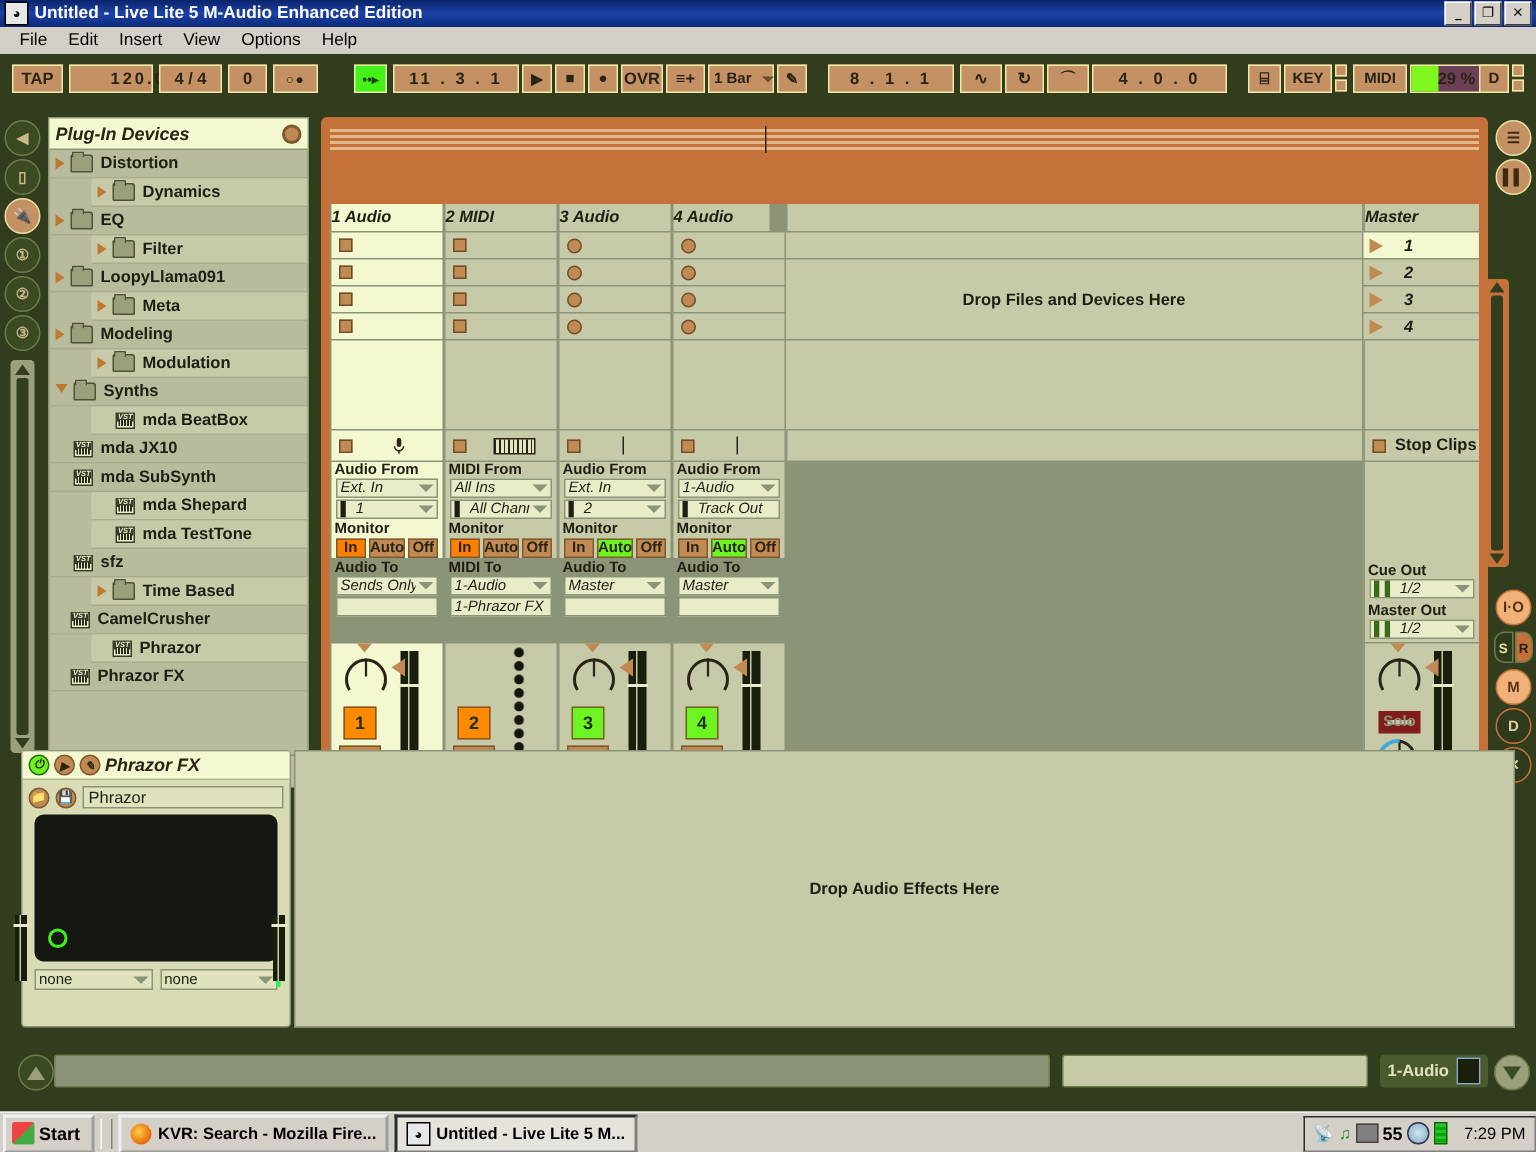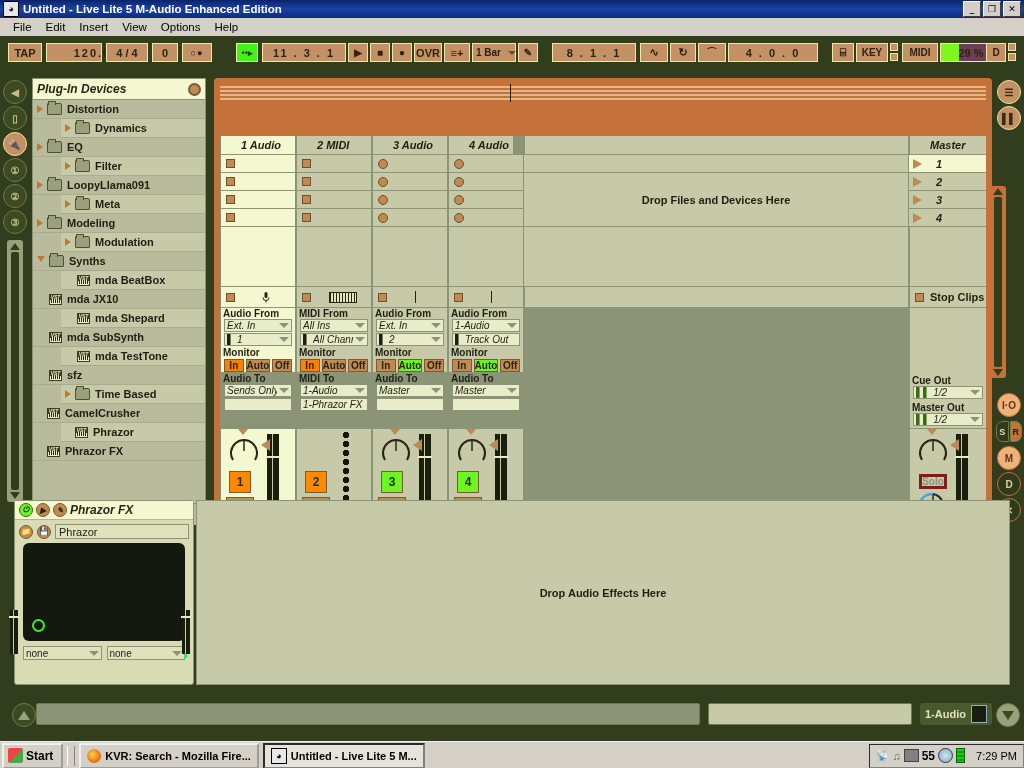--- a/index.html
+++ b/index.html
@@ -100,21 +100,21 @@
     background:#c5713a;border-radius:4px;}
   .ovbar{position:absolute;left:6px;top:8px;width:766px;height:14px;
     background:repeating-linear-gradient(to bottom,#e2b98c 0 2px,#c5713a 2px 4px);
     border:0;}
   .ovmark{position:absolute;top:6px;width:1px;height:18px;background:#2a2414;}
 
   .grid{position:absolute;left:6px;top:58px;width:766px;height:388px;background:#8c9478;}
   .trackhdr{position:absolute;top:0;height:18px;background:#c7caa8;
     border-left:1px solid #8c9478;box-sizing:border-box;
     font-style:italic;font-weight:bold;font-size:11px;color:#1e1e12;
-    display:flex;align-items:center;padding-left:20px;}
+    display:flex;align-items:center;padding-left:0;}
   .trackhdr.sel{background:#f4f8d0;}
   .slot{position:absolute;height:17px;background:#c7caa8;box-sizing:border-box;
     border-left:1px solid #8c9478;display:flex;align-items:center;padding-left:5px;}
   .slot.sel{background:#f4f8d0;}
   .sq{width:9px;height:9px;background:#c08a52;border:1px solid #6e4f2a;box-sizing:border-box;}
   .cir{width:10px;height:10px;border-radius:50%;background:#c08a52;border:1px solid #6e4f2a;box-sizing:border-box;}
   .ptri{width:0;height:0;border-left:9px solid #c08a52;border-top:5px solid transparent;
     border-bottom:5px solid transparent;}
   .dropzone{position:absolute;background:#c7caa8;display:flex;align-items:center;
     justify-content:center;font-weight:bold;font-size:11px;color:#1e1e12;}
@@ -321,27 +321,27 @@
             <span class="lbl">Synths</span>
           </div>
           <div class="brow-row alt indent">
             <i class="vsticon"></i>
             <span class="lbl">mda BeatBox</span>
           </div>
           <div class="brow-row indent">
             <i class="vsticon"></i>
             <span class="lbl">mda JX10</span>
           </div>
+          <div class="brow-row indent">
+            <i class="vsticon"></i>
+            <span class="lbl">mda SubSynth</span>
+          </div>
           <div class="brow-row alt indent">
             <i class="vsticon"></i>
             <span class="lbl">mda Shepard</span>
-          </div>
-          <div class="brow-row indent">
-            <i class="vsticon"></i>
-            <span class="lbl">mda SubSynth</span>
           </div>
           <div class="brow-row alt indent">
             <i class="vsticon"></i>
             <span class="lbl">mda TestTone</span>
           </div>
           <div class="brow-row indent">
             <i class="vsticon"></i>
             <span class="lbl">sfz</span>
           </div>
           <div class="brow-row alt">
@@ -677,21 +677,21 @@
           </div>
         </div>
         <div class="strip" style="left:689px;top:293px;width:77px;height:95px;">
           <div style="position:absolute;left:6px;top:5px;">
             <svg width="34" height="34" viewBox="0 0 34 34">
               <path d="M6 26 A13 13 0 1 1 28 26" stroke="#2a2414" stroke-width="2" fill="none"></path>
               <line x1="17" y1="17" x2="17" y2="5" stroke="#2a2414" stroke-width="1.5"></line>
             </svg>
           </div>
           <div style="position:absolute;left:17px;top:0px;width:0;height:0;border-left:5px solid transparent;border-right:5px solid transparent;border-top:6px solid #c08a52;"></div>
-          <div style="position:absolute;left:9px;top:45px;width:28px;height:15px;background:#c7caa8;border:3px solid #7f1d1d;box-sizing:border-box;display:flex;align-items:center;justify-content:center;font-size:10px;font-weight:bold;color:#8c9478;">Solo</div>
+          <div style="position:absolute;left:9px;top:45px;width:28px;height:15px;background:#c7caa8;border:6px solid #7f1d1d;box-sizing:border-box;display:flex;align-items:center;justify-content:center;font-size:10px;font-weight:bold;color:#8c9478;">Solo</div>
           <div style="position:absolute;left:6px;top:62px;">
             <svg width="34" height="30" viewBox="0 0 34 30">
               <path d="M6 24 A13 13 0 0 1 17 3" stroke="#41a7e0" stroke-width="2.5" fill="none"></path>
               <path d="M17 3 A13 13 0 0 1 26 22" stroke="#2a2414" stroke-width="2" fill="none"></path>
               <line x1="17" y1="16" x2="17" y2="4" stroke="#2a2414" stroke-width="1.5"></line>
               <path d="M13 24 a4 4 0 0 1 8 0" stroke="#2a2414" fill="none" stroke-width="1.3"></path>
               <circle cx="13" cy="26" r="1.8" fill="#2a2414"></circle>
                 <circle cx="21" cy="26" r="1.8" fill="#2a2414"></circle>
             </svg>
           </div>

